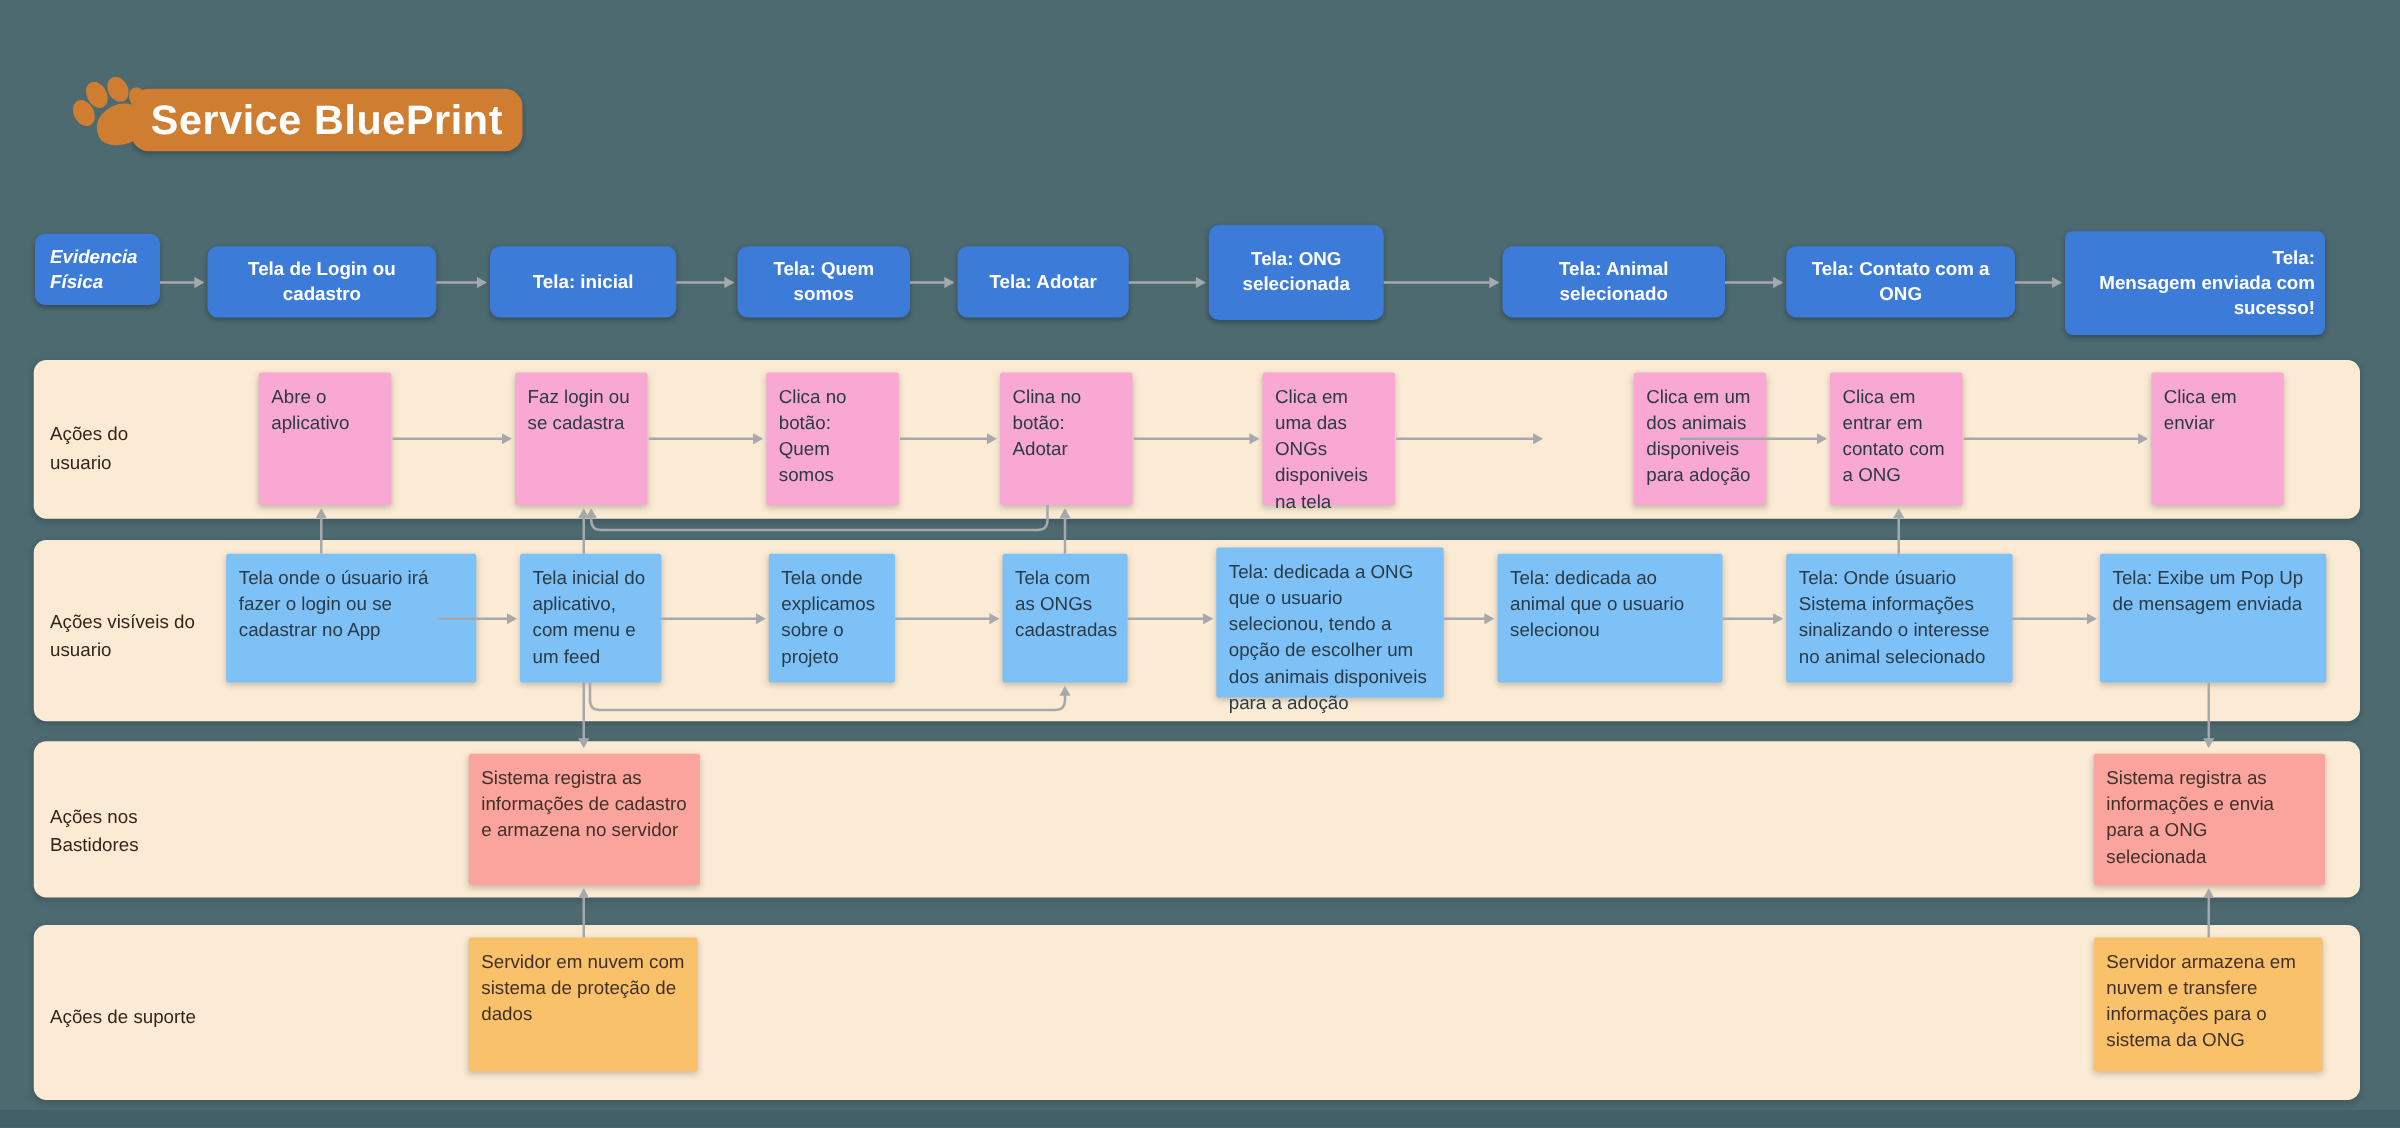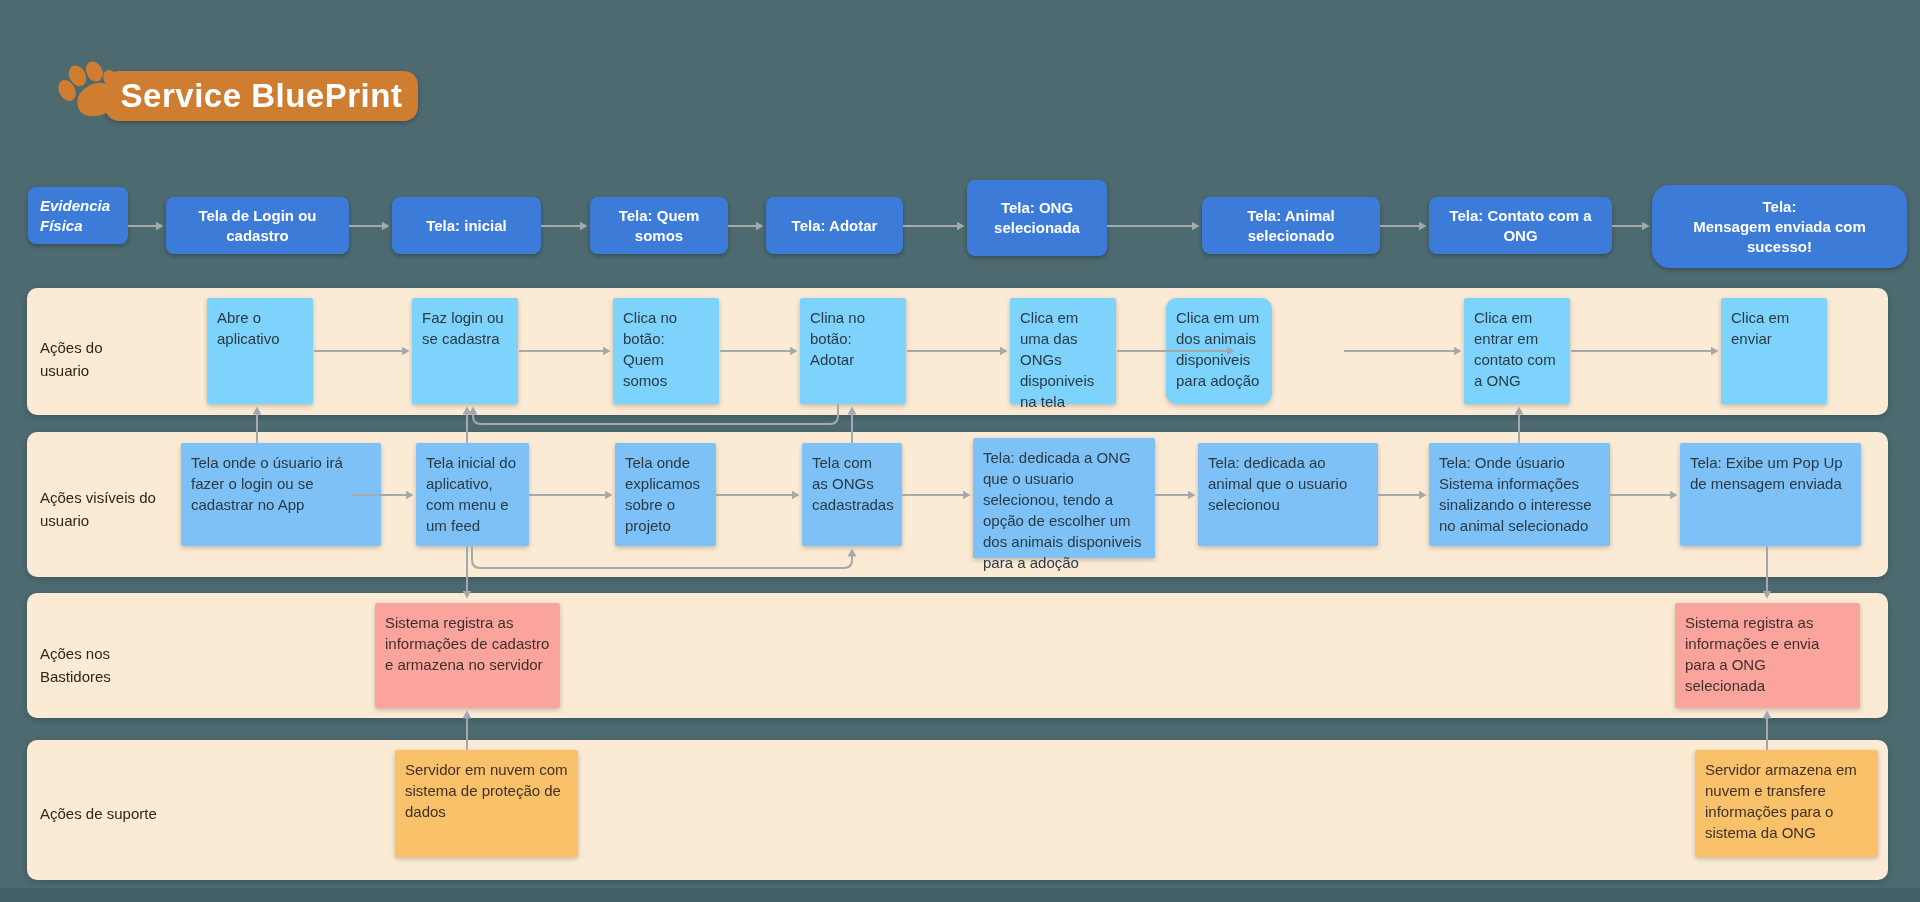--- a/index.html
+++ b/index.html
@@ -26,24 +26,24 @@
   
   .hbox{position:absolute;background:#3C7CD8;border-radius:8px;color:#fff;font-size:15px;
         font-weight:bold;display:flex;align-items:center;justify-content:center;text-align:center;
         line-height:20px;box-shadow:0 2px 4px rgba(0,0,0,.28);padding:0 8px;box-sizing:border-box;}
   .hbox.left{justify-content:flex-start;text-align:left;padding-left:12px;}
   .pre{white-space:pre-line;}
 
   
   .note{position:absolute;font-size:15px;line-height:21px;padding:9px 10px;box-sizing:border-box;
         border-radius:2px;box-shadow:0 2px 5px rgba(0,0,0,.22);color:#293A45;}
-  .note-cyan{background:#7dd3fc;width:106px;height:106px;top:298px;}
+  .note-cyan{background:#f9a8d4;width:106px;height:106px;top:298px;}
   .note-blue{background:#7EC1F7;top:443px;height:103px;}
   .note-pink{background:#FBA49E;top:603px;width:185px;height:105px;color:#3F3129;}
-  .note-orange{background:#F9C169;top:750px;width:183px;height:107px;color:#3F3129;margin-left:20px;}
+  .note-orange{background:#F9C169;top:750px;width:183px;height:107px;color:#3F3129;}
 
   svg.wires{position:absolute;left:0;top:0;pointer-events:none;}
 </style>
 </head>
 <body>
 
 <div class="canvas">
 
   <div class="logo-badge">
     <span class="logo-text">Service BluePrint</span>
@@ -59,40 +59,40 @@
   </svg>
 
   <div class="hbox left" style="left:28px;top:187px;width:100px;height:57px;font-style:italic;">Evidencia Física</div>
   <div class="hbox" style="left:166px;top:197px;width:183px;height:57px;">Tela de Login ou cadastro</div>
   <div class="hbox" style="left:392px;top:197px;width:149px;height:57px;">Tela: inicial</div>
   <div class="hbox" style="left:590px;top:197px;width:138px;height:57px;">Tela: Quem somos</div>
   <div class="hbox" style="left:766px;top:197px;width:137px;height:57px;">Tela: Adotar</div>
   <div class="hbox" style="left:967px;top:180px;width:140px;height:76px;">Tela: ONG selecionada</div>
   <div class="hbox" style="left:1202px;top:197px;width:178px;height:57px;">Tela: Animal selecionado</div>
   <div class="hbox" style="left:1429px;top:197px;width:183px;height:57px;">Tela: Contato com a ONG</div>
-  <div class="hbox pre" style="left:1652px;top:185px;width:255px;height:83px;border-radius:18px;">Tela:
+  <div class="hbox pre" style="left:1652px;top:185px;width:208px;height:83px;border-radius:6px;text-align:right;">Tela:
 Mensagem enviada com sucesso!</div>
 
   <div class="band band-user"></div>
   <div class="band band-visible"></div>
   <div class="band band-backstage"></div>
   <div class="band band-support"></div>
   <div class="bottom-strip"></div>
 
   <div class="lane-label" style="top:336px;width:100px;">Ações do usuario</div>
   <div class="lane-label" style="top:486px;width:125px;">Ações visíveis do usuario</div>
   <div class="lane-label" style="top:642px;width:110px;">Ações nos Bastidores</div>
   <div class="lane-label" style="top:802px;width:170px;">Ações de suporte</div>
 
   <div class="note note-cyan" style="left:207px;">Abre o aplicativo</div>
   <div class="note note-cyan" style="left:412px;">Faz login ou se cadastra</div>
   <div class="note note-cyan" style="left:613px;">Clica no botão: Quem somos</div>
   <div class="note note-cyan" style="left:800px;">Clina no botão: Adotar</div>
   <div class="note note-cyan" style="left:1010px;">Clica em uma das ONGs disponiveis na tela</div>
-  <div class="note note-cyan" style="left:1166px;border-radius:11px;">Clica em um dos animais disponiveis para adoção</div>
+  <div class="note note-cyan" style="left:1307px;">Clica em um dos animais disponiveis para adoção</div>
   <div class="note note-cyan" style="left:1464px;">Clica em entrar em contato com a ONG</div>
   <div class="note note-cyan" style="left:1721px;">Clica em enviar</div>
 
   <div class="note note-blue" style="left:181px;width:200px;">Tela onde o úsuario irá fazer o login ou se cadastrar no App</div>
   <div class="note note-blue" style="left:416px;width:113px;">Tela inicial do aplicativo, com menu e um feed</div>
   <div class="note note-blue" style="left:615px;width:101px;">Tela onde explicamos sobre o projeto</div>
   <div class="note note-blue" style="left:802px;width:100px;">Tela com as ONGs cadastradas</div>
   <div class="note note-blue" style="left:973px;width:182px;top:438px;height:120px;">Tela: dedicada a ONG que o usuario selecionou, tendo a opção de escolher um dos animais disponiveis para a adoção</div>
   <div class="note note-blue" style="left:1198px;width:180px;">Tela: dedicada ao animal que o usuario selecionou</div>
   <div class="note note-blue" style="left:1429px;width:181px;">Tela: Onde úsuario Sistema informações sinalizando o interesse no animal selecionado</div>

